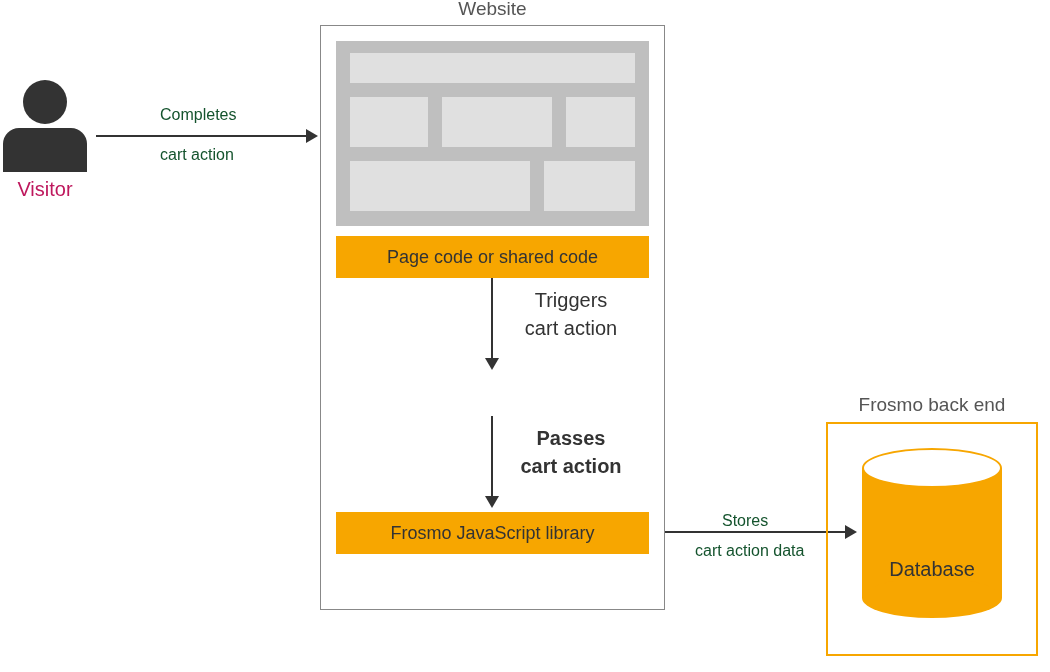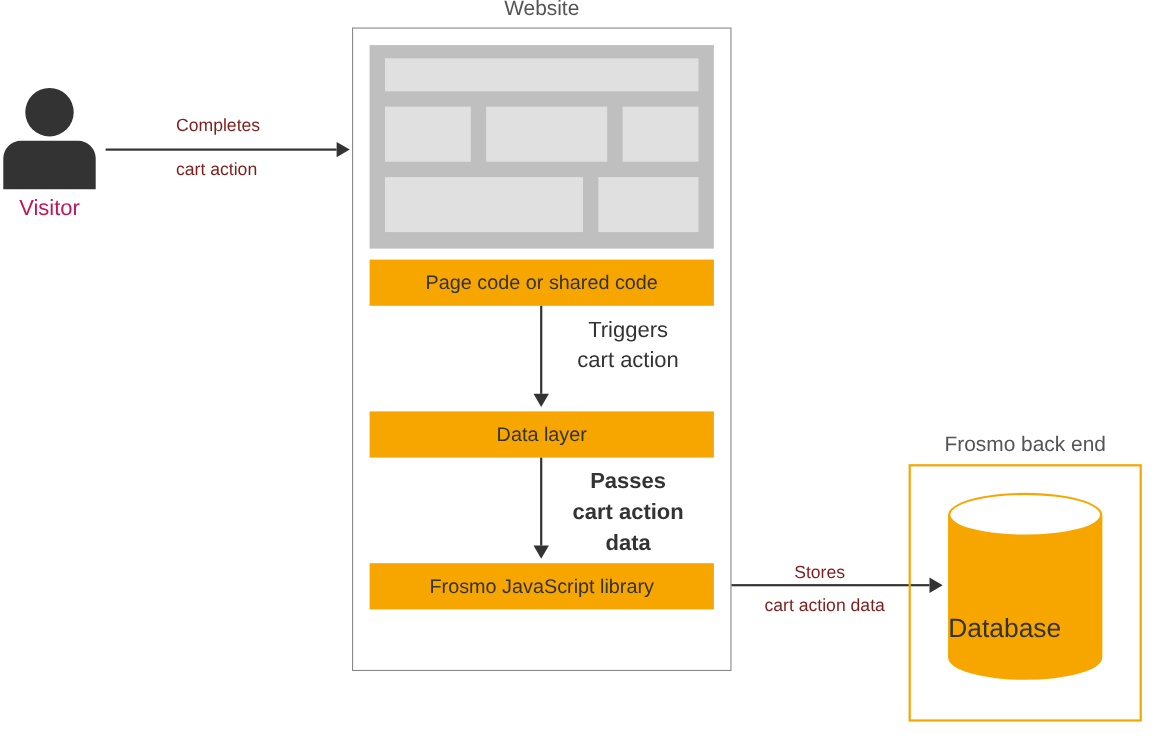--- a/index.html
+++ b/index.html
@@ -26,21 +26,21 @@
     color: #333;
     font-size: 18px;
     text-align: center;
     display: flex;
     align-items: center;
     justify-content: center;
     height: 42px;
   }
   .arrow-label {
     font-size: 16px;
-    color: #7f1d1d;
+    color: #14532d;
     text-align: center;
     line-height: 1.4;
   }
   .arrow-label-center {
     font-size: 20px;
     color: #333;
     text-align: center;
     line-height: 1.4;
   }
   .visitor-label {
@@ -91,22 +91,22 @@
     border-right: 2px solid #f7a600;
     background: #f7a600;
   }
   .db-bottom {
     width: 140px; height: 40px;
     border-radius: 50%;
     background: #f7a600;
   }
   .db-label {
     color: #333;
-    font-size: 24px;
-    text-align: left;
+    font-size: 20px;
+    text-align: center;
   }
   .backend-box {
     border: 2px solid #f7a600;
   }
   .person-head {
     width: 44px; height: 44px;
     border-radius: 50%;
     background: #333;
   }
   .person-body {
@@ -147,30 +147,26 @@
     <span>Page code or shared code</span>
   </div>
 
   <div class="abs arrow-v" style="left:170px; top:252px; height:80px;"></div>
   <div class="abs arrowhead-down" style="left:164px; top:332px;"></div>
   <div class="abs arrow-label-center" style="left:185px; top:260px; width:130px;">
     <div>Triggers</div>
     <div>cart action</div>
   </div>
 
-  <div class="abs orange-box" style="left:15px; top:348px; width:313px;">
-    <span>Data layer</span>
-  </div>
 
   <div class="abs arrow-v" style="left:170px; top:390px; height:80px;"></div>
   <div class="abs arrowhead-down" style="left:164px; top:470px;"></div>
   <div class="abs arrow-label-center" style="left:185px; top:398px; width:130px;font-weight:bold;">
     <div>Passes</div>
     <div>cart action</div>
-    <div>data</div>
   </div>
 
   <div class="abs orange-box" style="left:15px; top:486px; width:313px;text-align:right;">
     <span>Frosmo JavaScript library</span>
   </div>
 
 </div>
 
 <div class="abs arrow-h" style="left:665px; top:531px; width:180px;"></div>
 <div class="abs arrowhead-right" style="left:845px; top:525px;"></div>

